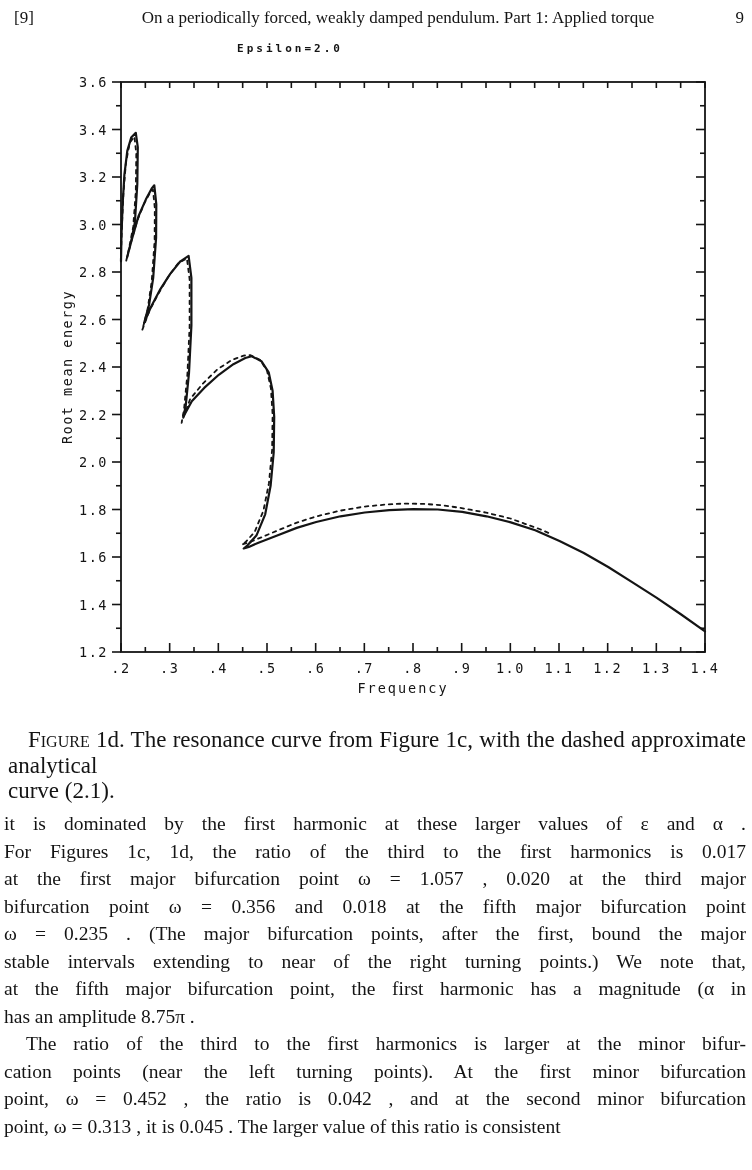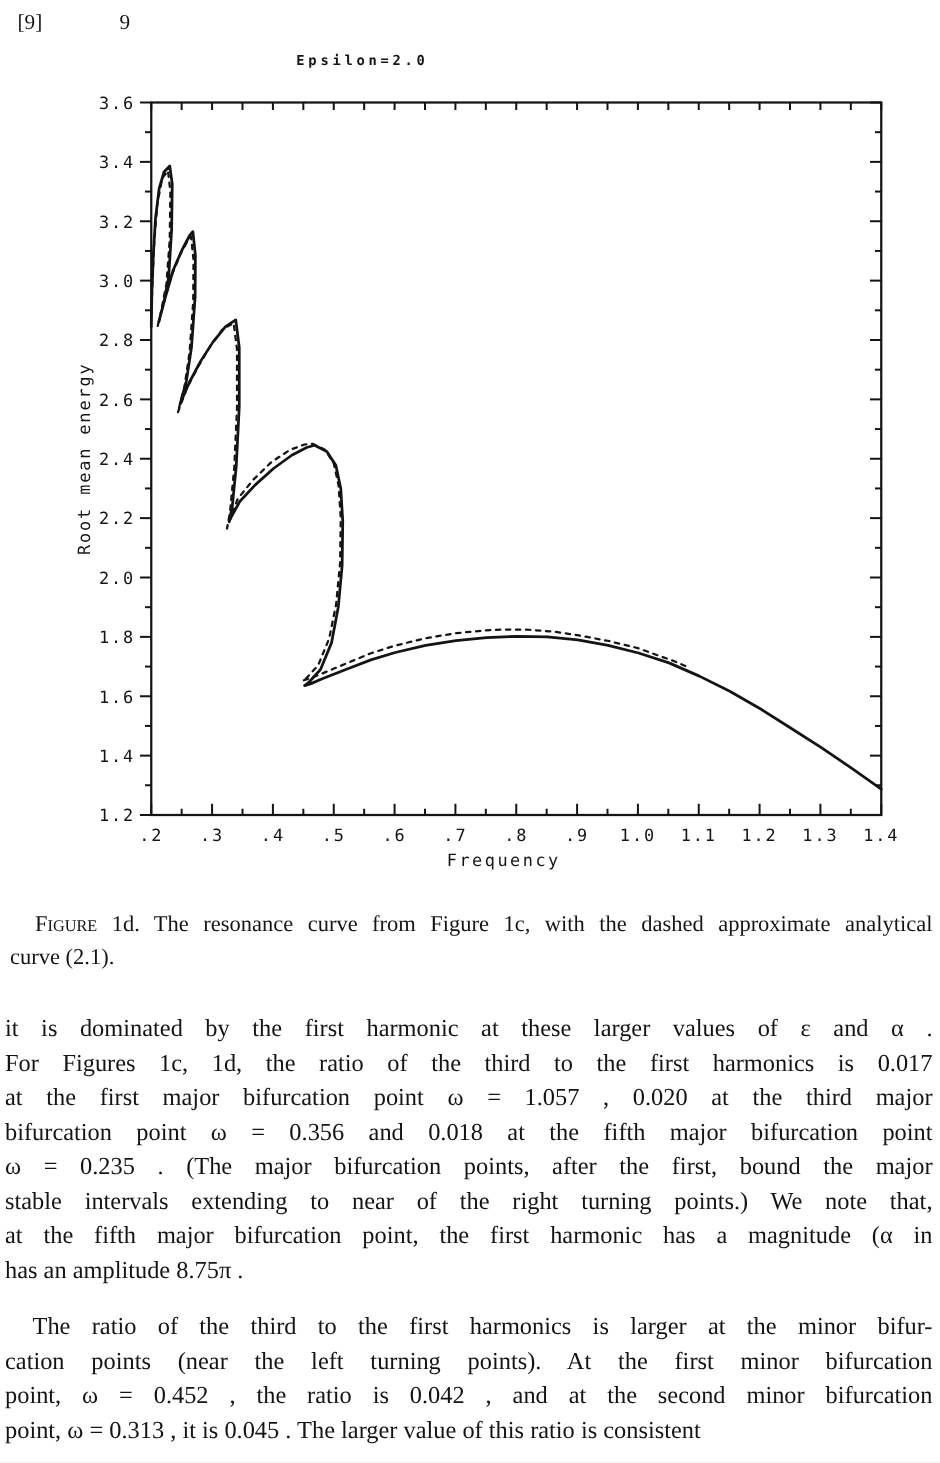--- a/index.html
+++ b/index.html
@@ -28,41 +28,42 @@
     font-size:11px;font-weight:bold;letter-spacing:3px;
   }
   svg.chart{position:absolute;top:0;left:0;}
   svg.chart text{
     font-family:"DejaVu Sans Mono", monospace;
     fill:#141414;
   }
   
   .caption{
     position:absolute;top:727px;left:8px;right:6px;
-    font-size:18px;line-height:25.5px;
+    font-size:23px;line-height:25.5px;
   }
   .caption .l1{text-align:justify;text-align-last:justify;text-indent:20px;}
   .caption .l2{text-align:left;}
   .sc{font-variant-caps:small-caps;}
   
   .bodytext{
     position:absolute;top:810px;left:4px;right:6px;
     font-size:19.5px;line-height:27.5px;
   }
   .jline{text-align:justify;text-align-last:justify;}
   .lastline{text-align:left;}
-  .indented{text-indent:22px;margin-top:18px;}
+  .indented{text-indent:22px;}
 </style>
 </head>
 <body>
 
 <div class="page">
 
   <div class="runhead">
     <span class="ref">[9]</span>
+    <span class="rtitle">On a periodically forced, weakly damped pendulum. Part 1: Applied torque</span>
     <span class="pnum">9</span>
   </div>
 
   <div class="chart-title">Epsilon=2.0</div>
 
   <svg id="chart" class="chart" width="752" height="710" viewBox="0 0 752 710">
       <rect x="121" y="82" width="584" height="570" fill="none" stroke="#141414" stroke-width="1.8"></rect>
       <line x1="121" y1="652" x2="112" y2="652" stroke="#141414" stroke-width="1.6"></line>
       <line x1="705" y1="652" x2="696" y2="652" stroke="#141414" stroke-width="1.6"></line>
       <line x1="121" y1="628.25" x2="116" y2="628.25" stroke="#141414" stroke-width="1.6"></line>

